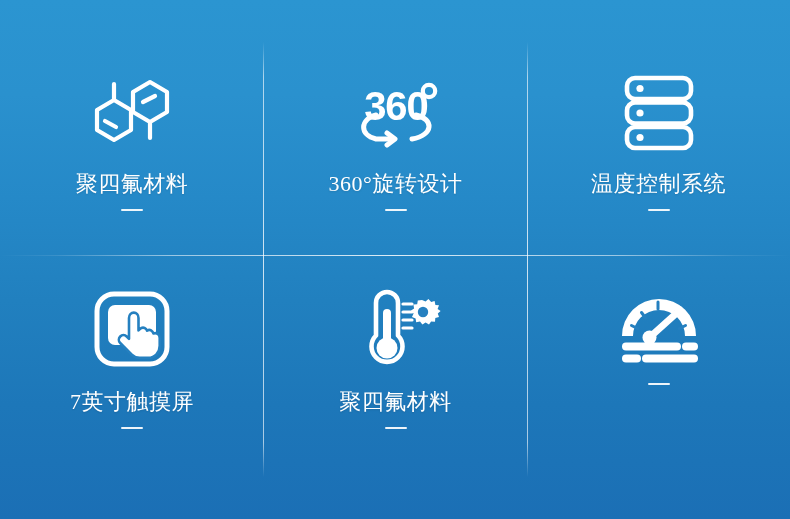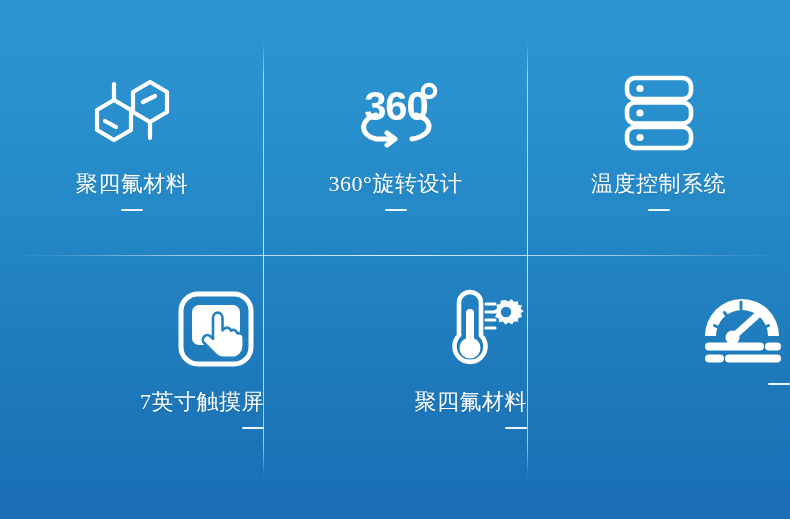--- a/index.html
+++ b/index.html
@@ -75,21 +75,21 @@
 
   .cell {
     position: relative;
     display: flex;
     flex-direction: column;
     align-items: center;
     justify-content: flex-start;
     box-sizing: border-box;
   }
   .cell.r1 { padding-top: 72px; }
-  .cell.r2 { padding-top: 28px; align-items: flex-end; }
+  .cell.r2 { padding-top: 28px; }
 
   .icon-wrap {
     width: 96px;
     height: 82px;
     display: flex;
     align-items: center;
     justify-content: center;
   }
   .icon-wrap svg { display: block; overflow: visible; }
 

